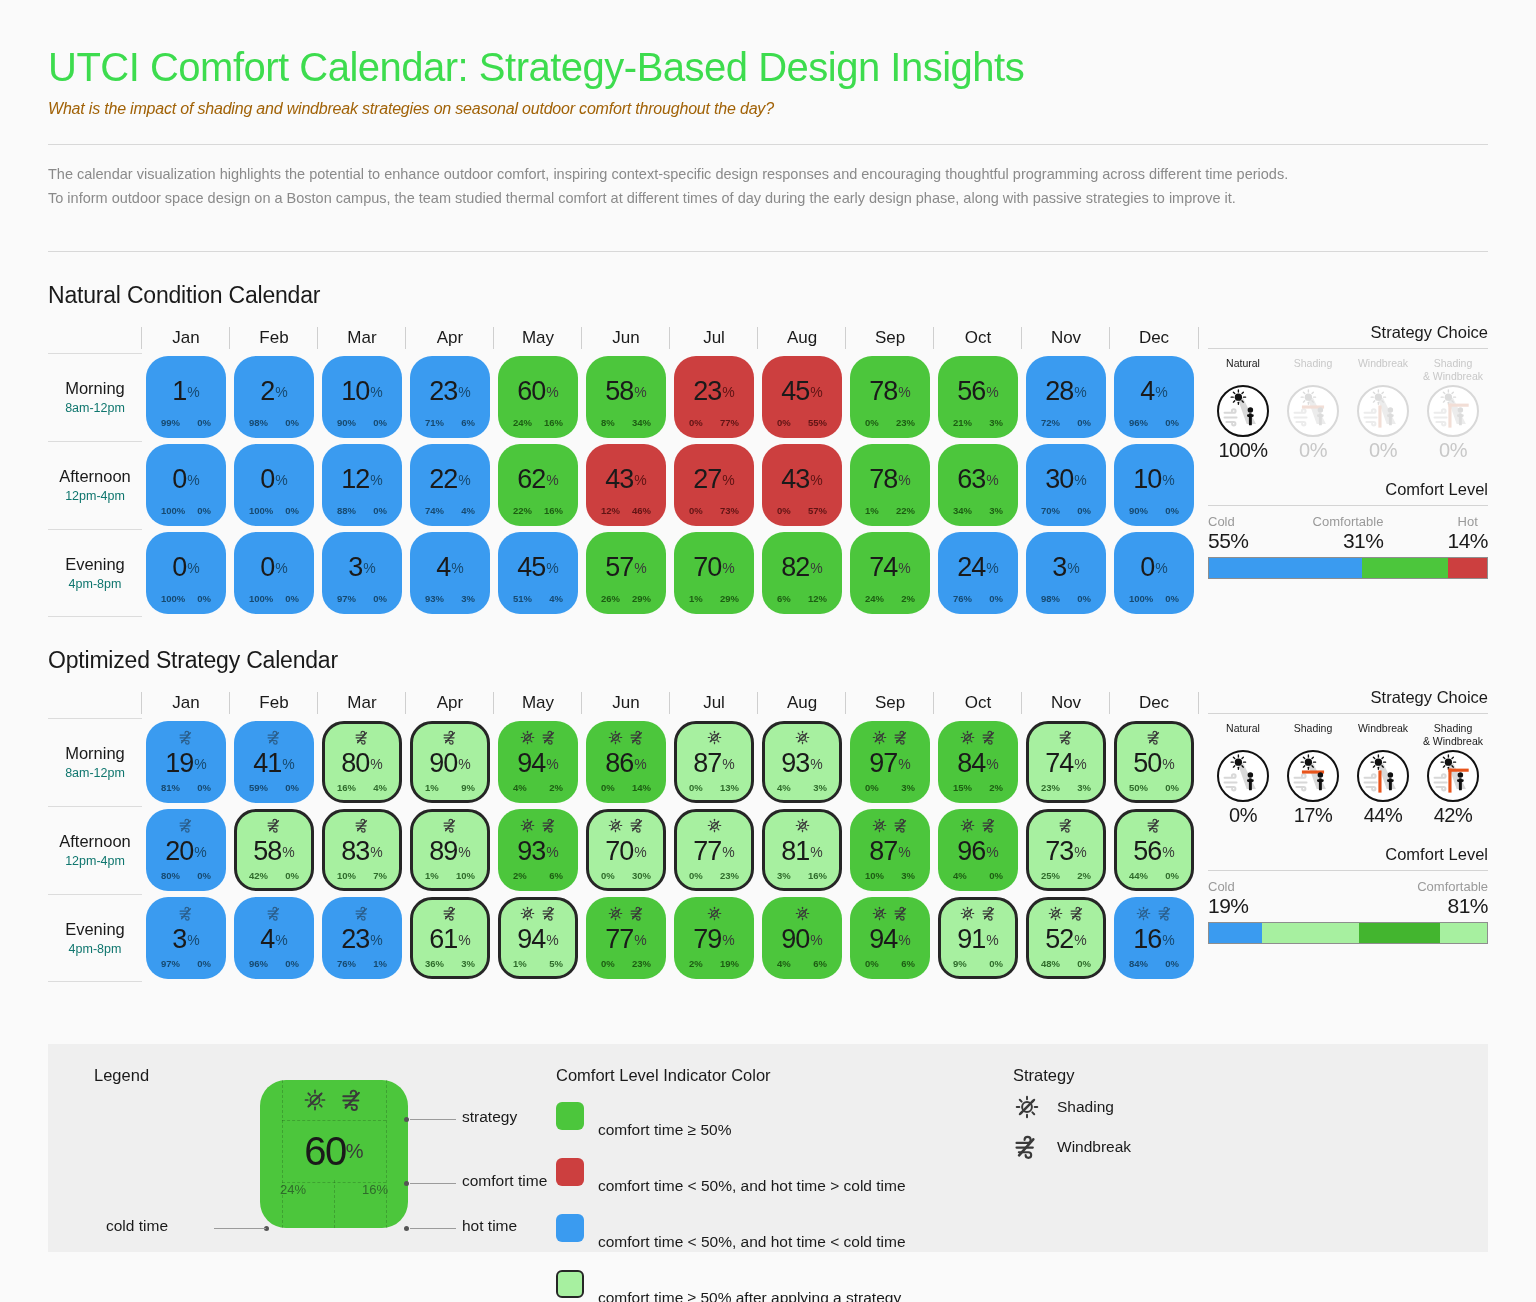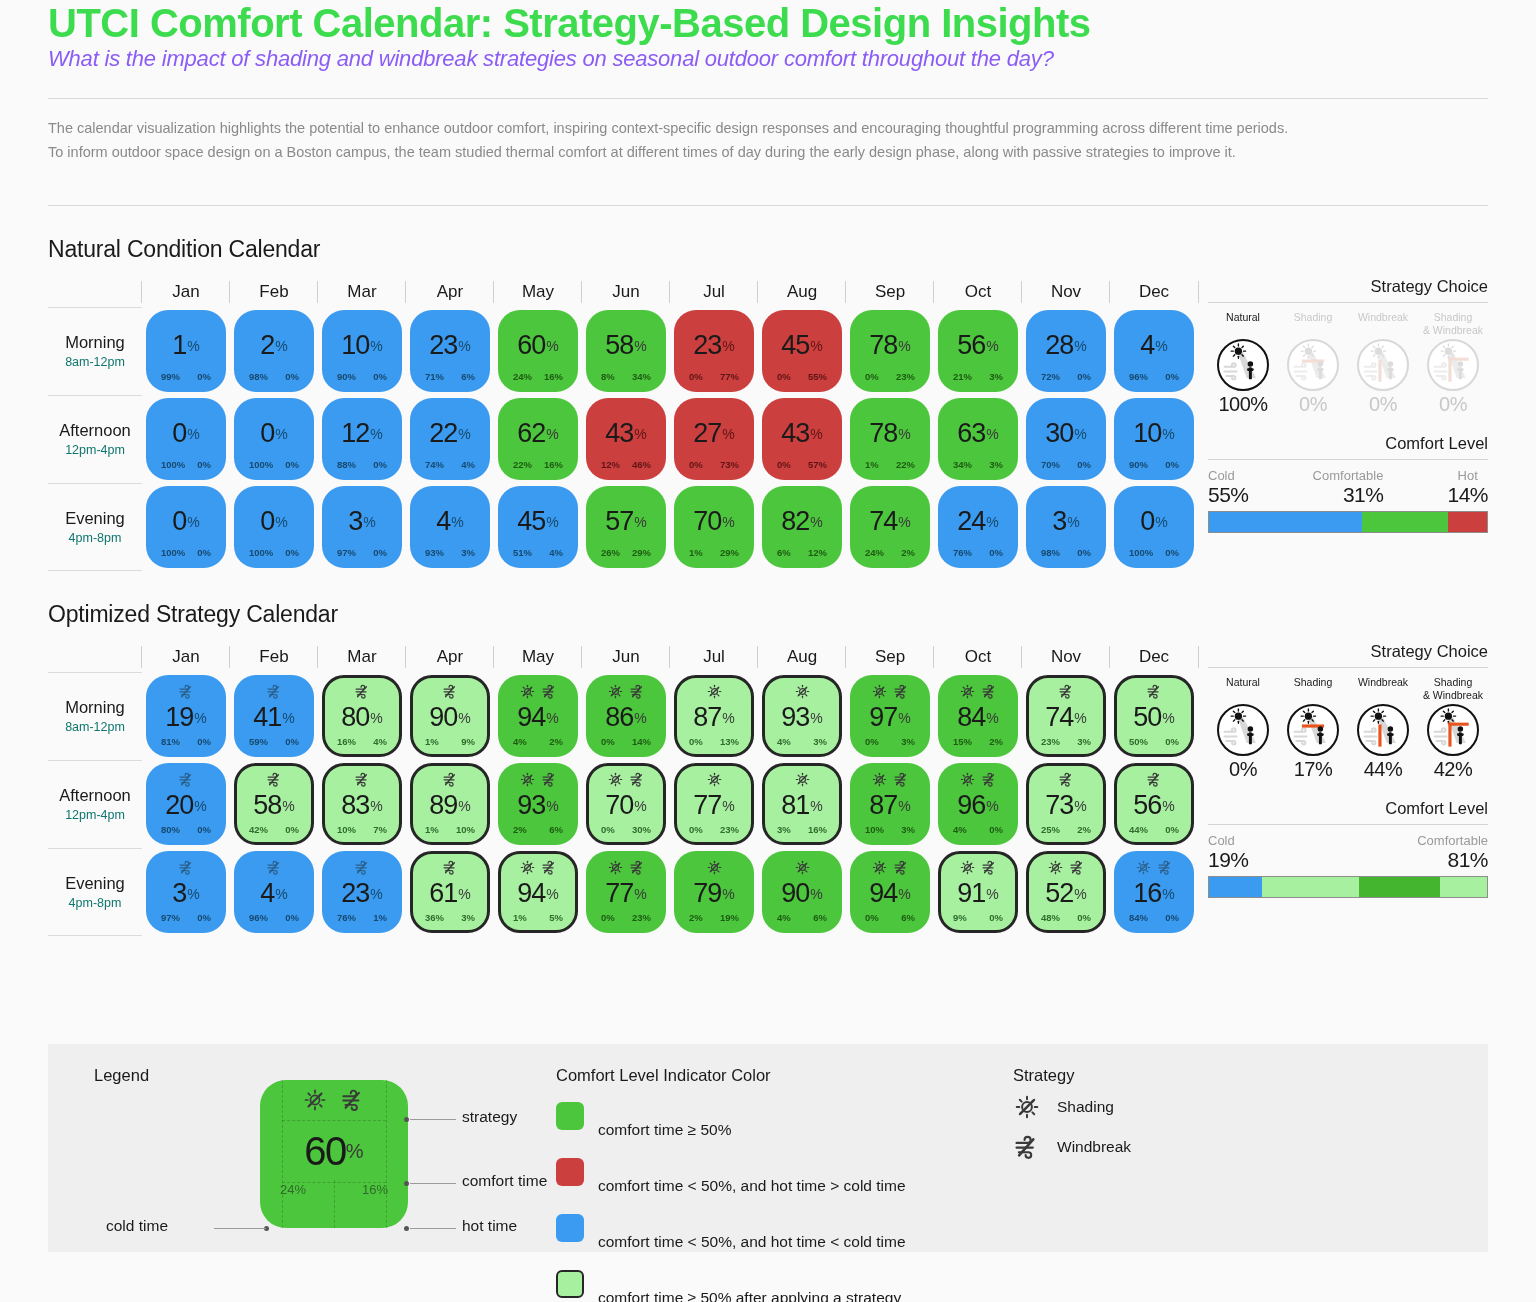--- a/index.html
+++ b/index.html
@@ -7,26 +7,26 @@
     width: 1536px; height: 1302px;
     background: #fafafa;
     font-family: "Liberation Sans", sans-serif;
     color: #1a1a1a;
     overflow: hidden;
   }
   .page { position: relative; width: 1536px; height: 1302px; padding: 0 48px; }
 
   
   .title {
-    font-size: 40px; font-weight: bold; color: #3ddc4e;
-    letter-spacing: -0.5px; line-height: 1.15;
+    font-size: 40px; font-weight: normal; color: #3ddc4e;
+    letter-spacing: -0.5px; padding-top: 44px; line-height: 1.15;
   }
   .subtitle {
-    font-size: 22px; font-style: italic; font-weight: 500;
-    color: #8b5cf6; letter-spacing: -0.2px;
+    font-size: 16px; font-style: italic; font-weight: 500;
+    margin-top: 10px; color: #a16207; letter-spacing: -0.2px;
   }
   .hr { height: 1px; background: #d8d8d8; margin: 26px 0 0 0; }
   .intro { padding: 18px 0 14px 0; }
   .intro p { font-size: 14.5px; color: #8a8a8a; line-height: 1.65; }
 
   
   .section-title { font-size: 23px; font-weight: 400; margin: 30px 0 14px 0; letter-spacing: -0.2px; }
 
   .calendar-wrap { display: flex; align-items: flex-start; gap: 0; }
   .grid-area { width: 1150px; flex: 0 0 1150px; }

